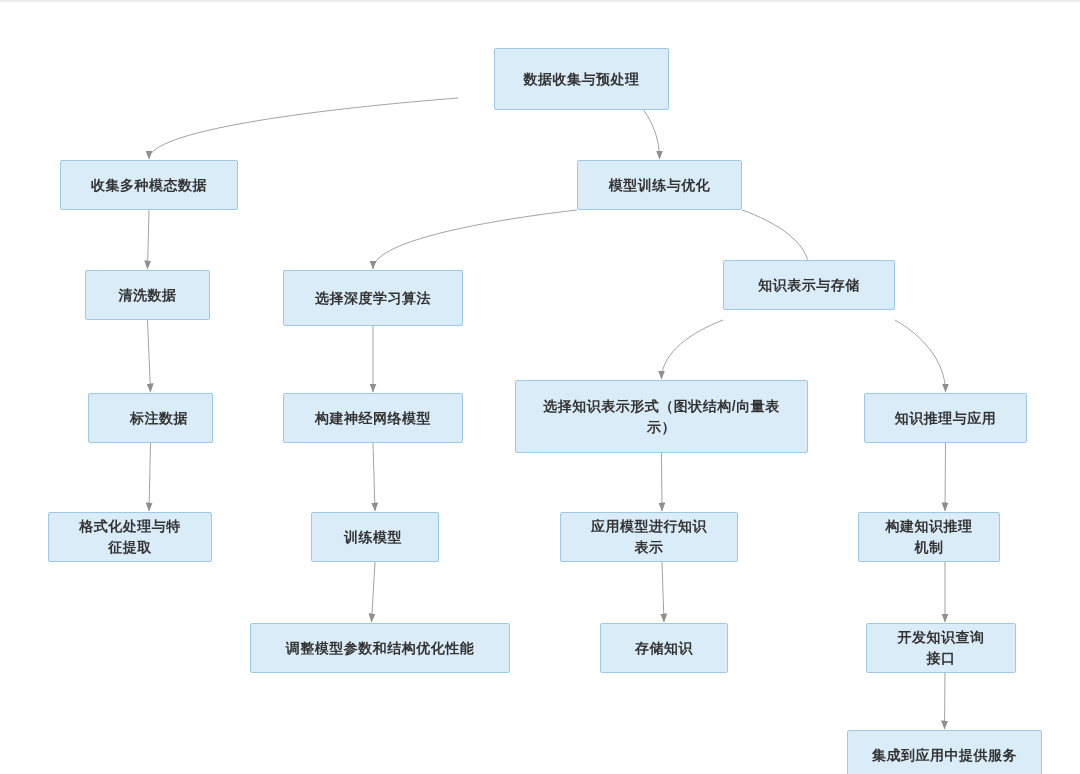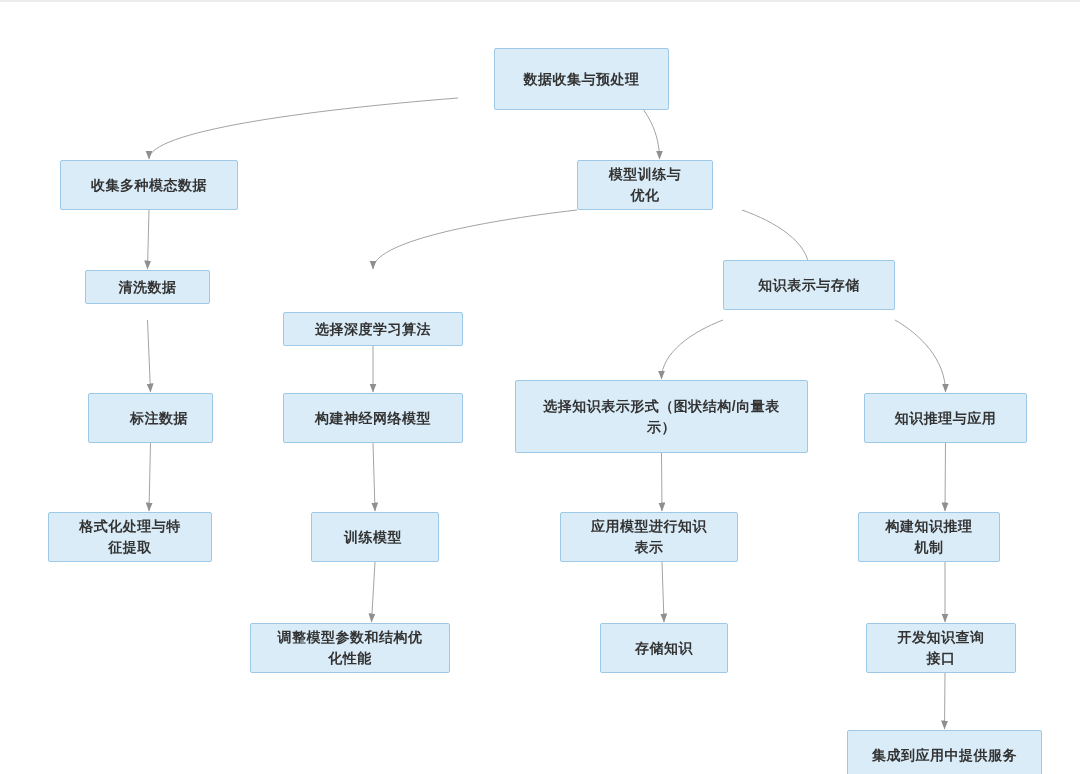--- a/index.html
+++ b/index.html
@@ -72,27 +72,27 @@
       <path d="M 945 562 L 945 622" class="edge" marker-end="url(#arrowhead)"></path>
       <path d="M 945 673 L 944.5 729" class="edge" marker-end="url(#arrowhead)"></path>
     </svg>
   <div id="nodes-layer">
       <div class="node" style="left: 458px; top: 48px; width: 175px; height: 62px; margin-left: 36px;">
         <span>数据收集与预处理</span>
       </div>
       <div class="node" style="left: 60px; top: 160px; width: 178px; height: 50px;">
         <span>收集多种模态数据</span>
       </div>
-      <div class="node" style="left: 577px; top: 160px; width: 136px; height: 50px;">
+      <div class="node" style="left: 577px; top: 160px; width: 165px; height: 50px;">
         <span>模型训练与优化</span>
       </div>
-      <div class="node" style="left: 85px; top: 270px; width: 125px; height: 34px;">
+      <div class="node" style="left: 85px; top: 270px; width: 125px; height: 50px;">
         <span>清洗数据</span>
       </div>
-      <div class="node" style="left: 283px; top: 270px; width: 180px; height: 34px; margin-top: 42px;">
+      <div class="node" style="left: 283px; top: 270px; width: 180px; height: 56px;">
         <span>选择深度学习算法</span>
       </div>
       <div class="node" style="left: 723px; top: 260px; width: 172px; height: 50px;">
         <span>知识表示与存储</span>
       </div>
       <div class="node" style="left: 88px; top: 393px; width: 125px; height: 50px; justify-content: flex-end;">
         <span>标注数据</span>
       </div>
       <div class="node" style="left: 283px; top: 393px; width: 180px; height: 50px;">
         <span>构建神经网络模型</span>
@@ -108,21 +108,21 @@
       </div>
       <div class="node" style="left: 311px; top: 512px; width: 128px; height: 50px; padding-left: 20px;">
         <span>训练模型</span>
       </div>
       <div class="node" style="left: 560px; top: 512px; width: 178px; height: 50px;">
         <span>应用模型进行知识表示</span>
       </div>
       <div class="node" style="left: 858px; top: 512px; width: 142px; height: 50px;">
         <span>构建知识推理机制</span>
       </div>
-      <div class="node" style="left: 250px; top: 623px; width: 200px; height: 50px;">
+      <div class="node" style="left: 250px; top: 623px; width: 260px; height: 50px;">
         <span>调整模型参数和结构优化性能</span>
       </div>
       <div class="node" style="left: 600px; top: 623px; width: 128px; height: 50px;">
         <span>存储知识</span>
       </div>
       <div class="node" style="left: 866px; top: 623px; width: 150px; height: 50px; align-items: center;">
         <span>开发知识查询接口</span>
       </div>
       <div class="node" style="left: 847px; top: 730px; width: 195px; height: 50px;">
         <span>集成到应用中提供服务</span>

